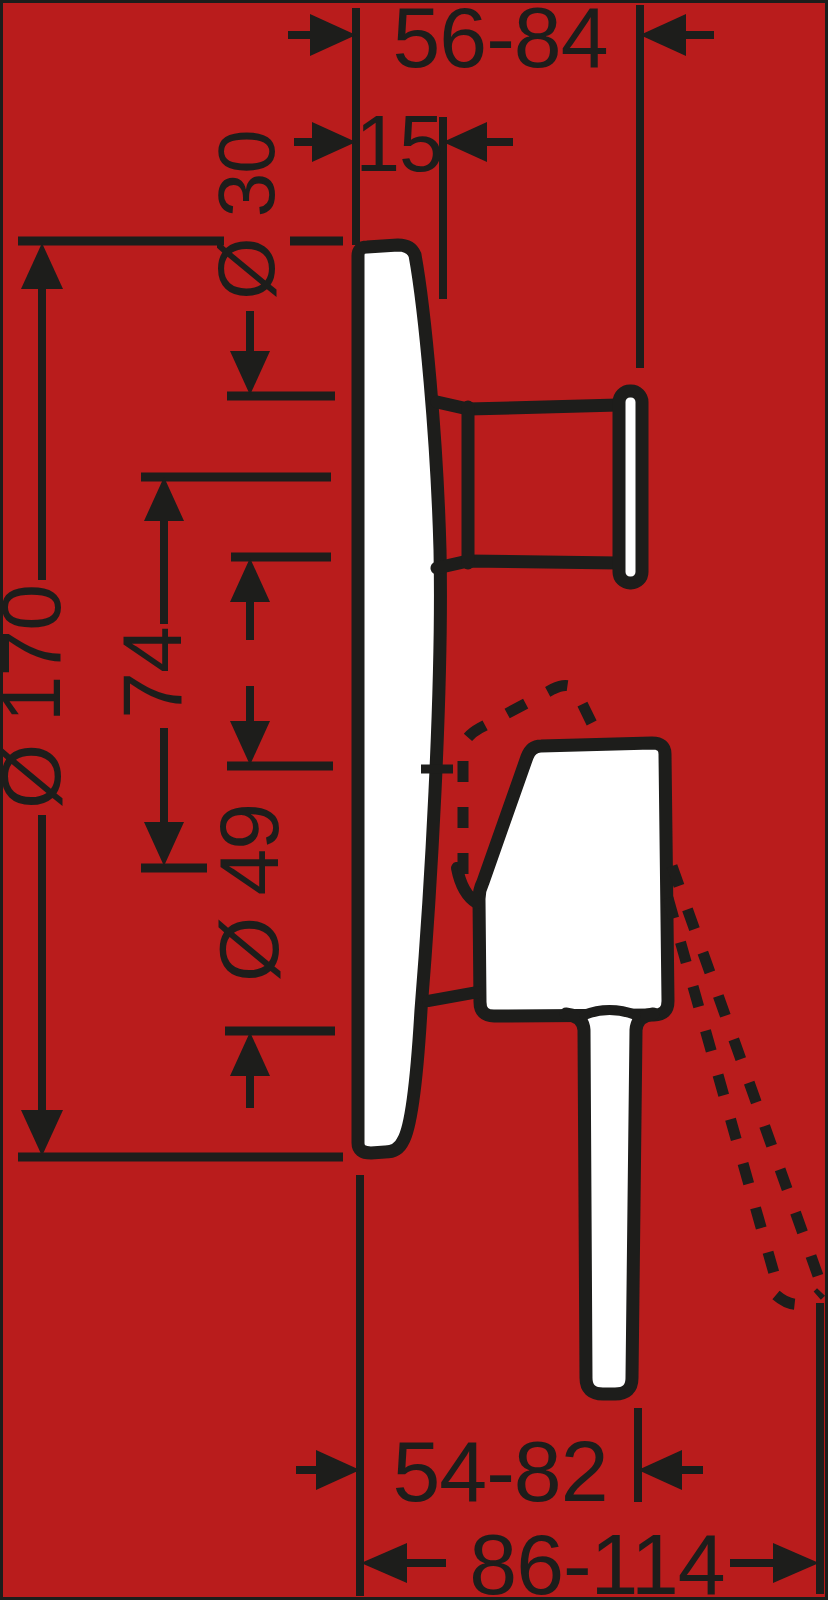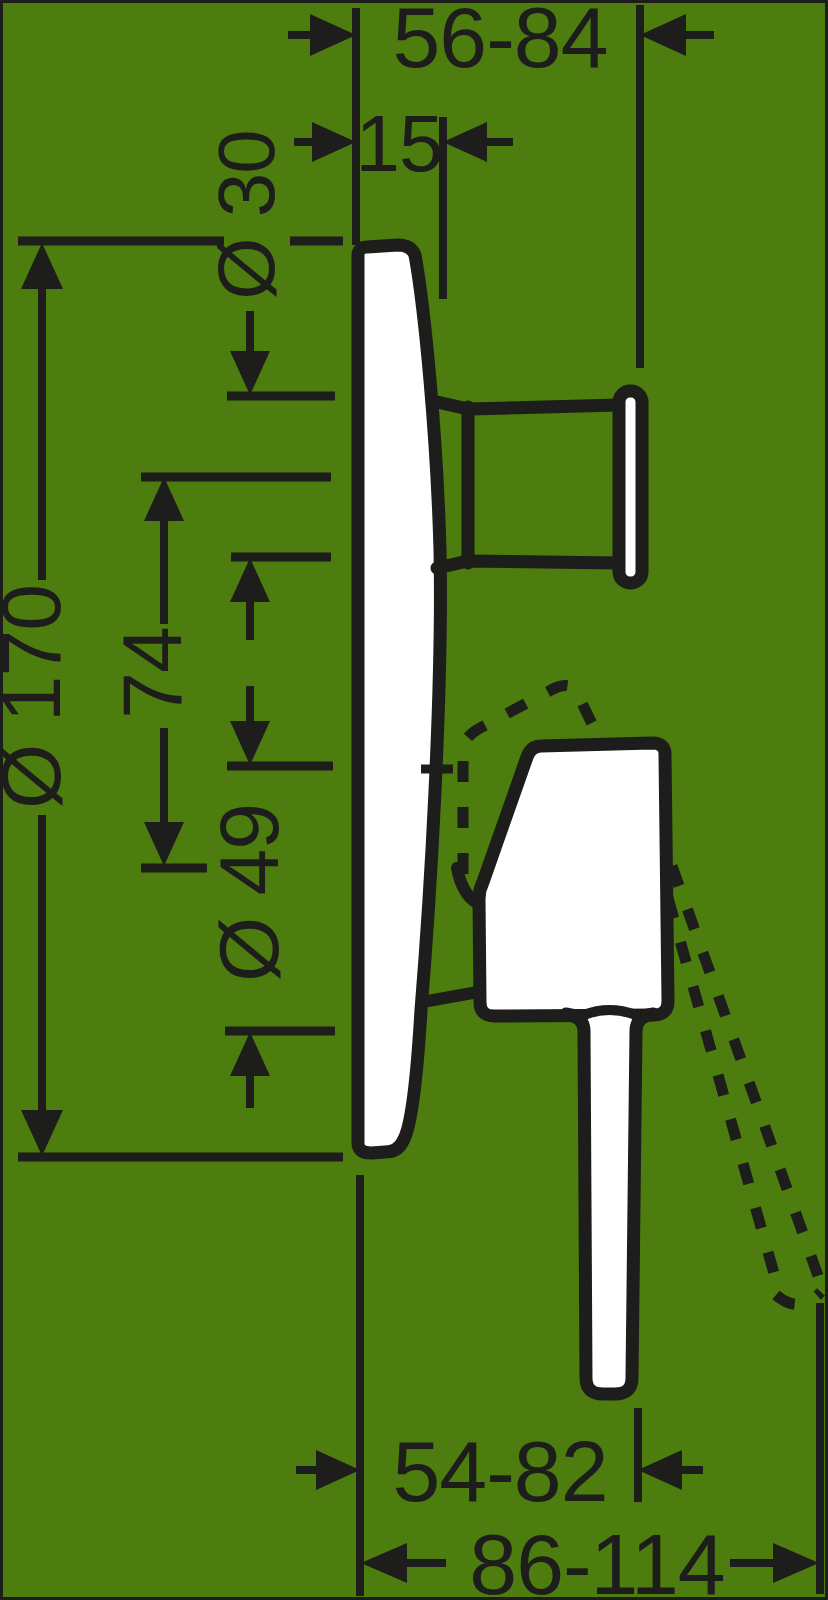--- a/index.html
+++ b/index.html
@@ -1,17 +1,17 @@
 <!DOCTYPE html>
 <html><head>
 <meta charset="utf-8">
 <style>
   html,body{margin:0;padding:0;background:#888;}
   #stage{
-    position:relative;width:828px;height:1600px;background:#4d7c0f;
+    position:relative;width:828px;height:1600px;background:#b91c1c;
     font-family:"Liberation Sans","DejaVu Sans",sans-serif;overflow:hidden;
   }
   #stage svg{position:absolute;left:0;top:0;width:828px;height:1600px;display:block;}
   .dim-text{
     fill:#1d1d1b;
     font-family:"Liberation Sans","DejaVu Sans",sans-serif;
     letter-spacing:-1px;
   }
 </style>
 </head>

